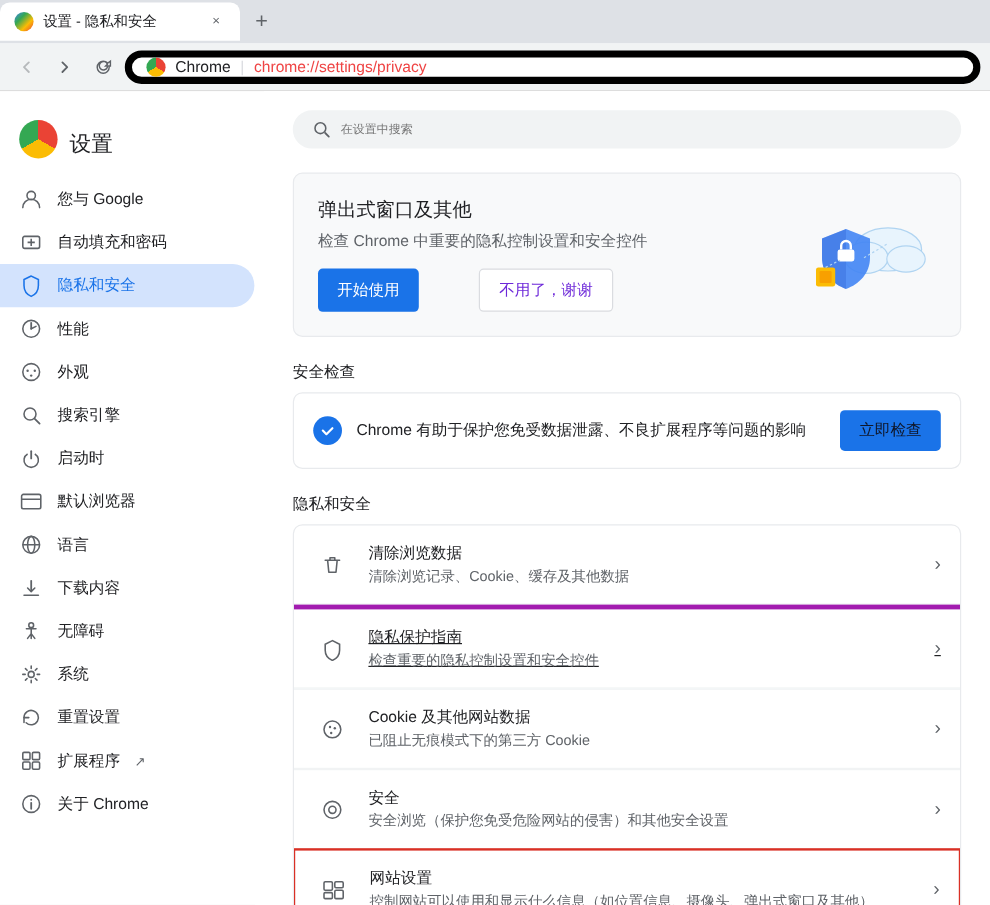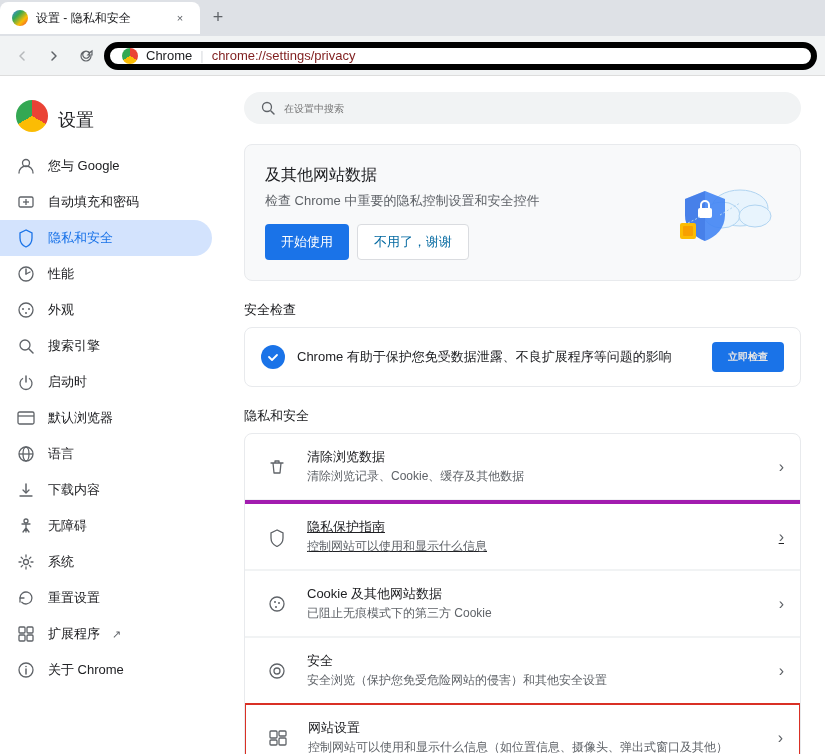--- a/index.html
+++ b/index.html
@@ -13,21 +13,21 @@
     .tab-favicon { width: 16px; height: 16px; border-radius: 50%; background: linear-gradient(135deg, #4285f4, #34a853, #fbbc04, #ea4335); }
     .tab-title { flex: 1; overflow: hidden; text-overflow: ellipsis; white-space: nowrap; }
     .tab-close { width: 16px; height: 16px; display: flex; align-items: center; justify-content: center; border-radius: 50%; cursor: pointer; color: #5f6368; font-size: 11px; }
     .new-tab-btn { width: 28px; height: 28px; display: flex; align-items: center; justify-content: center; border-radius: 50%; cursor: pointer; color: #5f6368; font-size: 18px; margin-left: 4px; margin-bottom: 2px; }
 
     .toolbar { background: #f1f3f4; height: 40px; display: flex; align-items: center; padding: 0 8px; gap: 4px; border-bottom: 1px solid #ddd; }
     .nav-btn { width: 28px; height: 28px; display: flex; align-items: center; justify-content: center; border-radius: 50%; cursor: pointer; color: #5f6368; font-size: 14px; border: none; background: none; }
     .nav-btn.disabled { opacity: 0.4; cursor: default; }
     
     .address-bar { flex: 1; height: 28px; background: #fff; border-radius: 14px; display: flex; align-items: center; padding: 0 12px; gap: 8px; border: 6px solid #000000; }
-    .address-text { flex: 1; font-size: 13px; color: #7f1d1d; }
+    .address-text { flex: 1; font-size: 13px; color: #ef4444; }
     .address-chrome-logo { width: 16px; height: 16px; border-radius: 50%; background: conic-gradient(#ea4335 120deg, #fbbc04 120deg 240deg, #34a853 240deg); }
 
     
     .main-content { display: flex; flex: 1; overflow: hidden; background: #fff; }
     
     
     .sidebar { width: 220px; padding: 16px 0; overflow-y: auto; flex-shrink: 0; }
     .sidebar-header { display: flex; align-items: flex-end; gap: 10px; padding: 8px 16px 16px; }
     .sidebar-logo { width: 32px; height: 32px; border-radius: 50%; background: conic-gradient(#ea4335 120deg, #fbbc04 120deg 240deg, #34a853 240deg); }
     .sidebar-title { font-size: 18px; color: #202124; }
@@ -44,31 +44,31 @@
     .search-icon { color: #5f6368; font-size: 16px; }
     .search-input { border: none; background: none; outline: none; font-size: 10px; flex: 1; color: #7f1d1d; }
     
     
     .privacy-banner { background: #f8f9fa; border: 1px solid #e8eaed; border-radius: 8px; padding: 20px; display: flex; align-items: center; justify-content: space-between; margin-bottom: 20px; }
     .banner-content { flex: 1; }
     .banner-title { font-size: 16px; font-weight: 500; margin-bottom: 6px; color: #202124; }
     .banner-desc { font-size: 13px; color: #5f6368; margin-bottom: 14px; }
     .banner-buttons { display: flex; gap: 8px; }
     .btn-primary { background: #1a73e8; color: #fff; border: none; border-radius: 4px; padding: 8px 16px; font-size: 13px; cursor: pointer; }
-    .btn-secondary { background: #fff; color: #0369a1; border: 1px solid #dadce0; border-radius: 4px; padding: 8px 16px; font-size: 13px; cursor: pointer; }
+    .btn-secondary { background: #fff; color: #6d28d9; border: 1px solid #dadce0; border-radius: 4px; padding: 8px 16px; font-size: 13px; cursor: pointer; margin-left: 42px; }
     .banner-image { width: 120px; height: 80px; flex-shrink: 0; position: relative; }
 
     
     .section-title { font-size: 13px; font-weight: 500; color: #202124; margin-bottom: 8px; }
     
     
     .check-card { border: 1px solid #e8eaed; border-radius: 8px; padding: 14px 16px; display: flex; align-items: center; margin-bottom: 20px; gap: 12px; }
     .check-icon { width: 24px; height: 24px; border-radius: 50%; background: #1a73e8; display: flex; align-items: center; justify-content: center; flex-shrink: 0; }
     .check-text { flex: 1; font-size: 13px; color: #202124; }
-    .check-btn { background: #1a73e8; color: #e5e5e5; border: none; border-radius: 4px; padding: 8px 16px; font-size: 10px; cursor: pointer; white-space: nowrap; font-weight: bold; }
+    .check-btn { background: #1a73e8; color: #0f172a; border: none; border-radius: 4px; padding: 8px 16px; font-size: 13px; cursor: pointer; white-space: nowrap; }
     .privacy-item { display: flex; align-items: center; padding: 14px 16px; border-bottom: 1px solid #f1f3f4; cursor: pointer; gap: 14px; }
     .privacy-item:last-child { border-bottom: none; }
     .privacy-item-icon { width: 32px; height: 32px; display: flex; align-items: center; justify-content: center; flex-shrink: 0; color: #5f6368; }
     .privacy-item-content { flex: 1; }
     .privacy-item-title { font-size: 13px; font-weight: 500; color: #202124; margin-bottom: 2px; }
     .privacy-item-desc { font-size: 12px; color: #5f6368; }
     .privacy-item-arrow { color: #5f6368; font-size: 16px; }
 
     
     svg { display: block; }
@@ -287,21 +287,21 @@
           <svg width="16" height="16" viewBox="0 0 16 16">
               <circle cx="7" cy="7" r="4.5" stroke="#5f6368" stroke-width="1.3" fill="none"></circle>
               <line x1="11" y1="11" x2="14" y2="14" stroke="#5f6368" stroke-width="1.5" stroke-linecap="round"></line>
             </svg>
         </div>
         <input class="search-input" type="text" placeholder="在设置中搜索" style="">
       </div>
 
       <div class="privacy-banner">
         <div class="banner-content">
-          <div class="banner-title">及其他网站数据</div>
+          <div class="banner-title">弹出式窗口及其他</div>
           <div class="banner-desc">检查 Chrome 中重要的隐私控制设置和安全控件</div>
           <div class="banner-buttons">
             <button class="btn-primary">开始使用</button>
             <button class="btn-secondary">不用了，谢谢</button>
           </div>
         </div>
         <div class="banner-image">
 
           <svg width="120" height="80" viewBox="0 0 120 80">
 
@@ -352,21 +352,21 @@
         </div>
 
         <div class="privacy-item" style="border-top: 4px solid #a21caf; text-decoration: underline;">
           <div class="privacy-item-icon">
             <svg width="20" height="20" viewBox="0 0 20 20">
                 <path d="M10 3L4 6v5c0 4 2.5 7 6 8.5 3.5-1.5 6-4.5 6-8.5V6L10 3z" stroke="#5f6368" stroke-width="1.3" fill="none"></path>
               </svg>
           </div>
           <div class="privacy-item-content">
             <div class="privacy-item-title">隐私保护指南</div>
-            <div class="privacy-item-desc">控制网站可以使用和显示什么信息</div>
+            <div class="privacy-item-desc">检查重要的隐私控制设置和安全控件</div>
           </div>
           <span class="privacy-item-arrow">›</span>
         </div>
 
         <div class="privacy-item" style="border-top: 1px solid #f1f3f4;">
           <div class="privacy-item-icon">
             <svg width="20" height="20" viewBox="0 0 20 20">
                 <circle cx="10" cy="10" r="7" stroke="#5f6368" stroke-width="1.3" fill="none"></circle>
                 <circle cx="8" cy="8" r="1" fill="#5f6368"></circle>
                 <circle cx="12" cy="9" r="1" fill="#5f6368"></circle>

